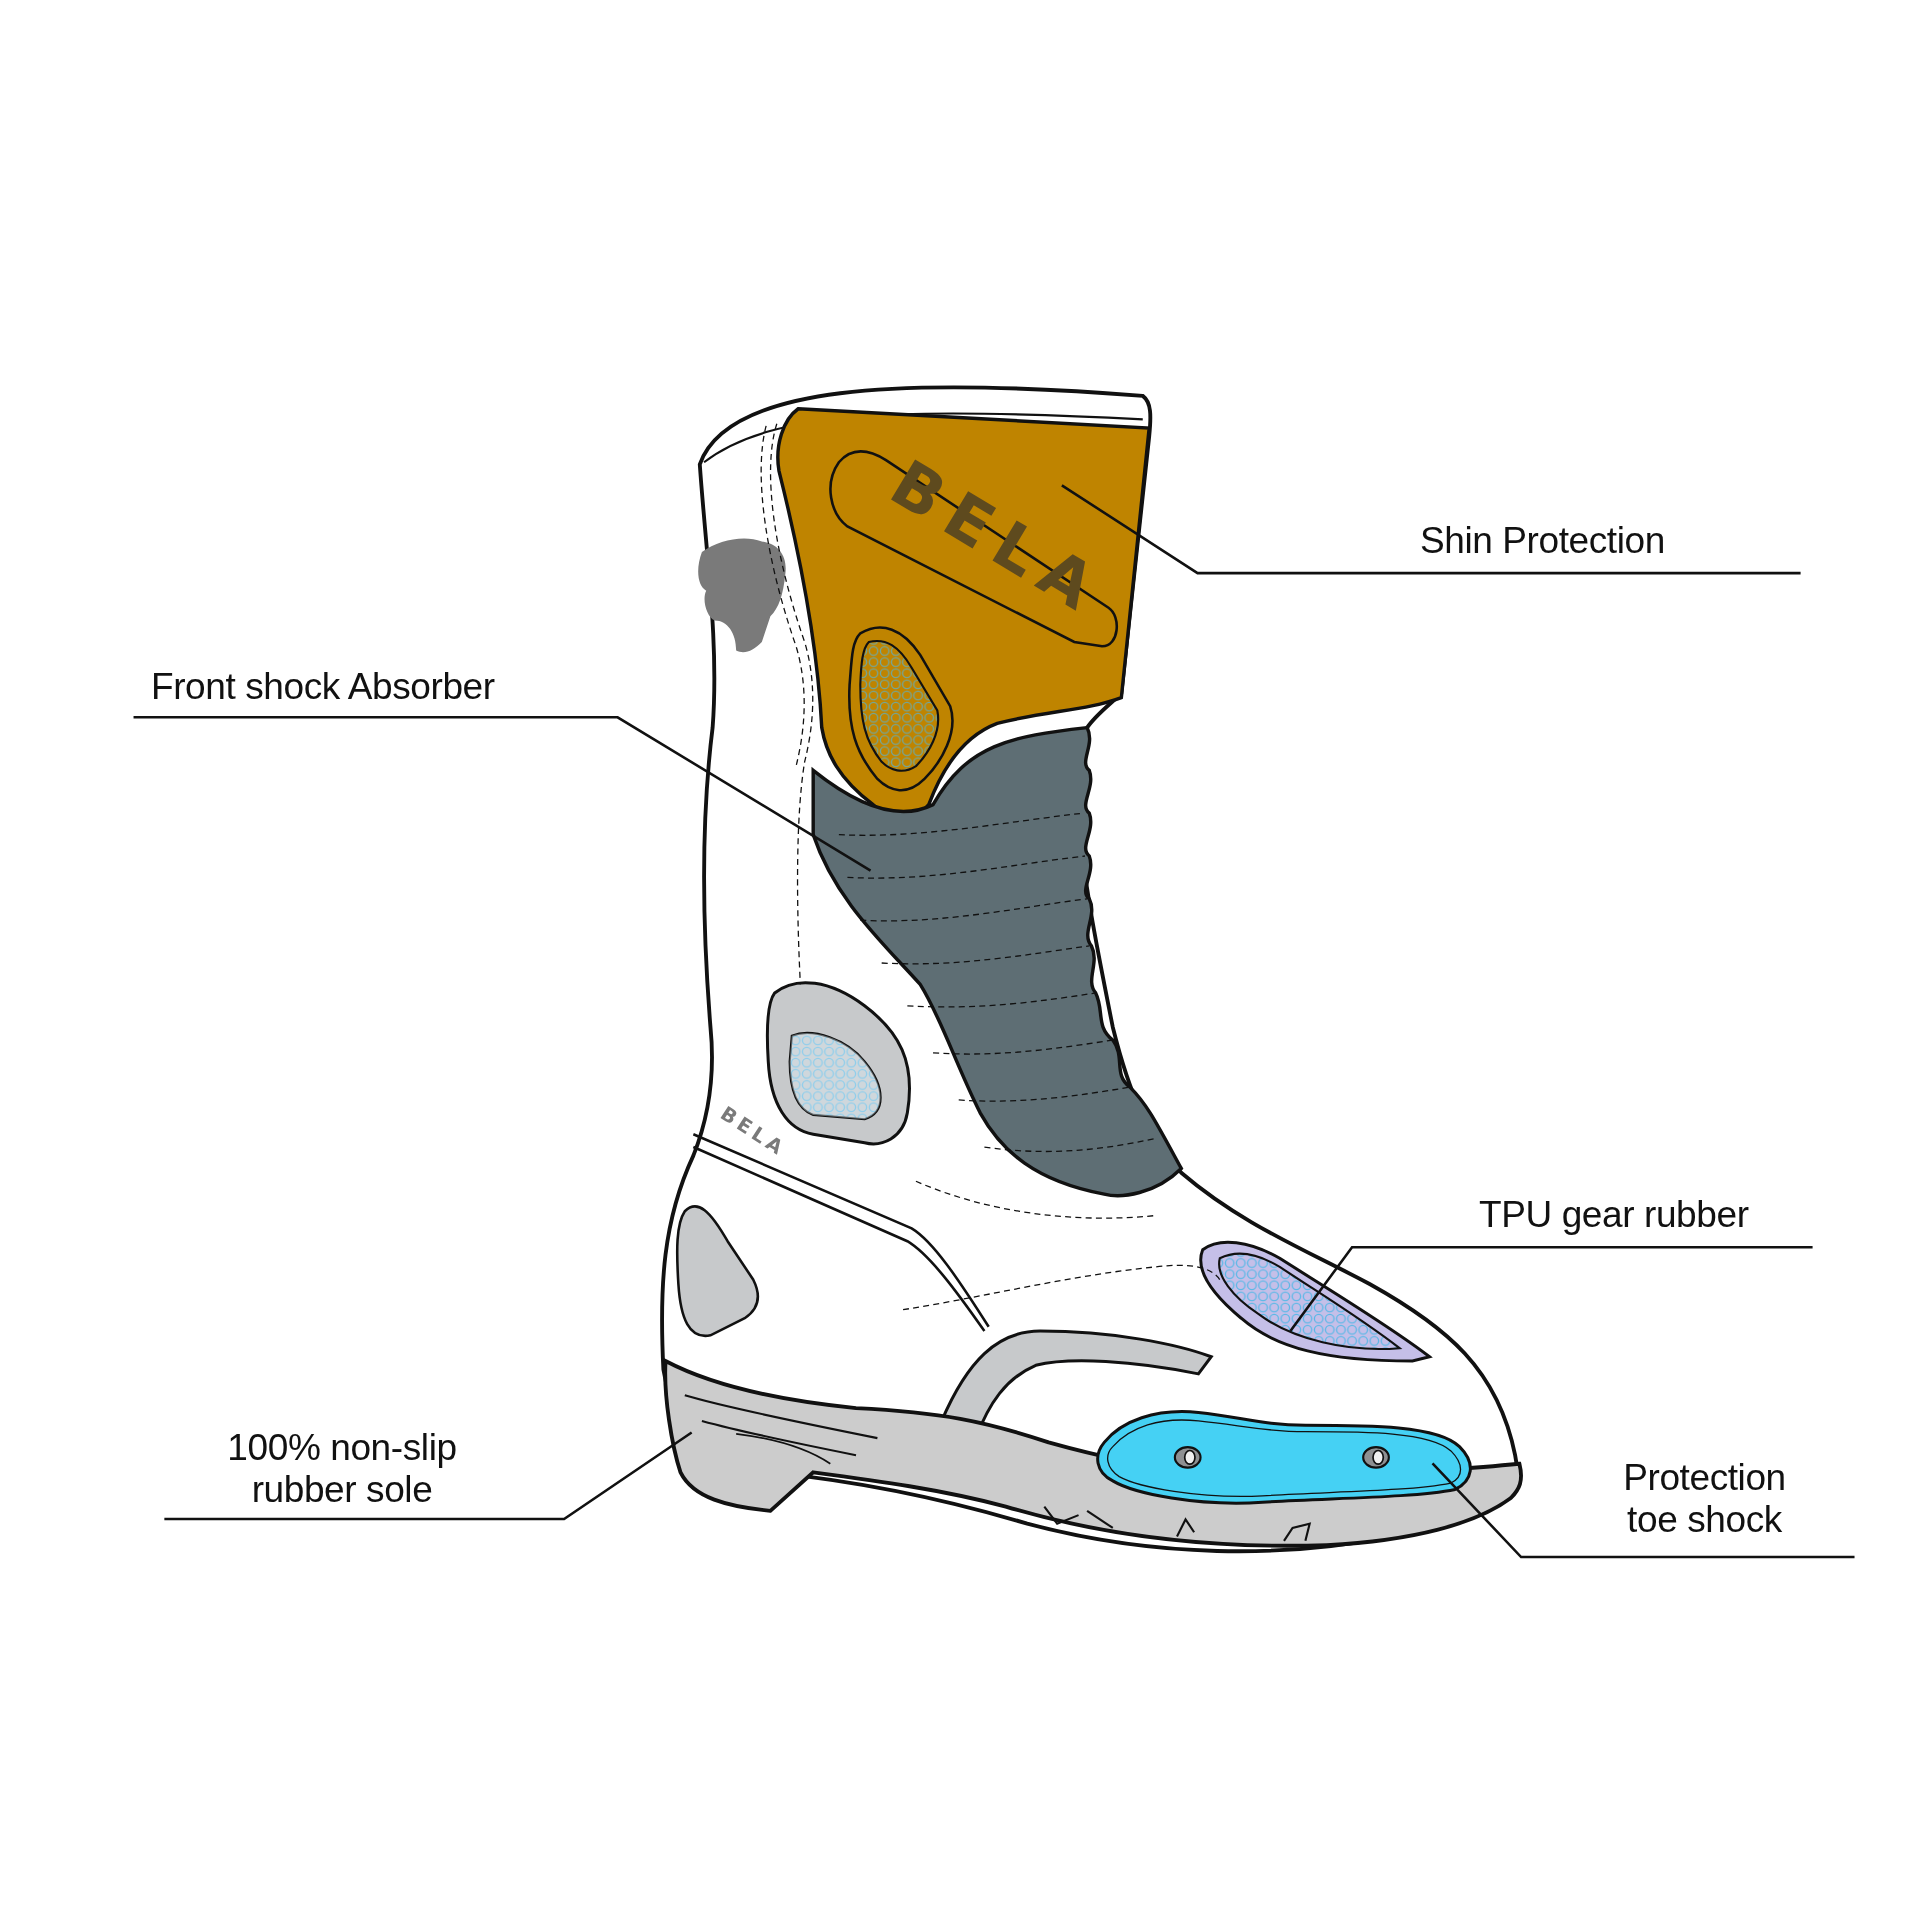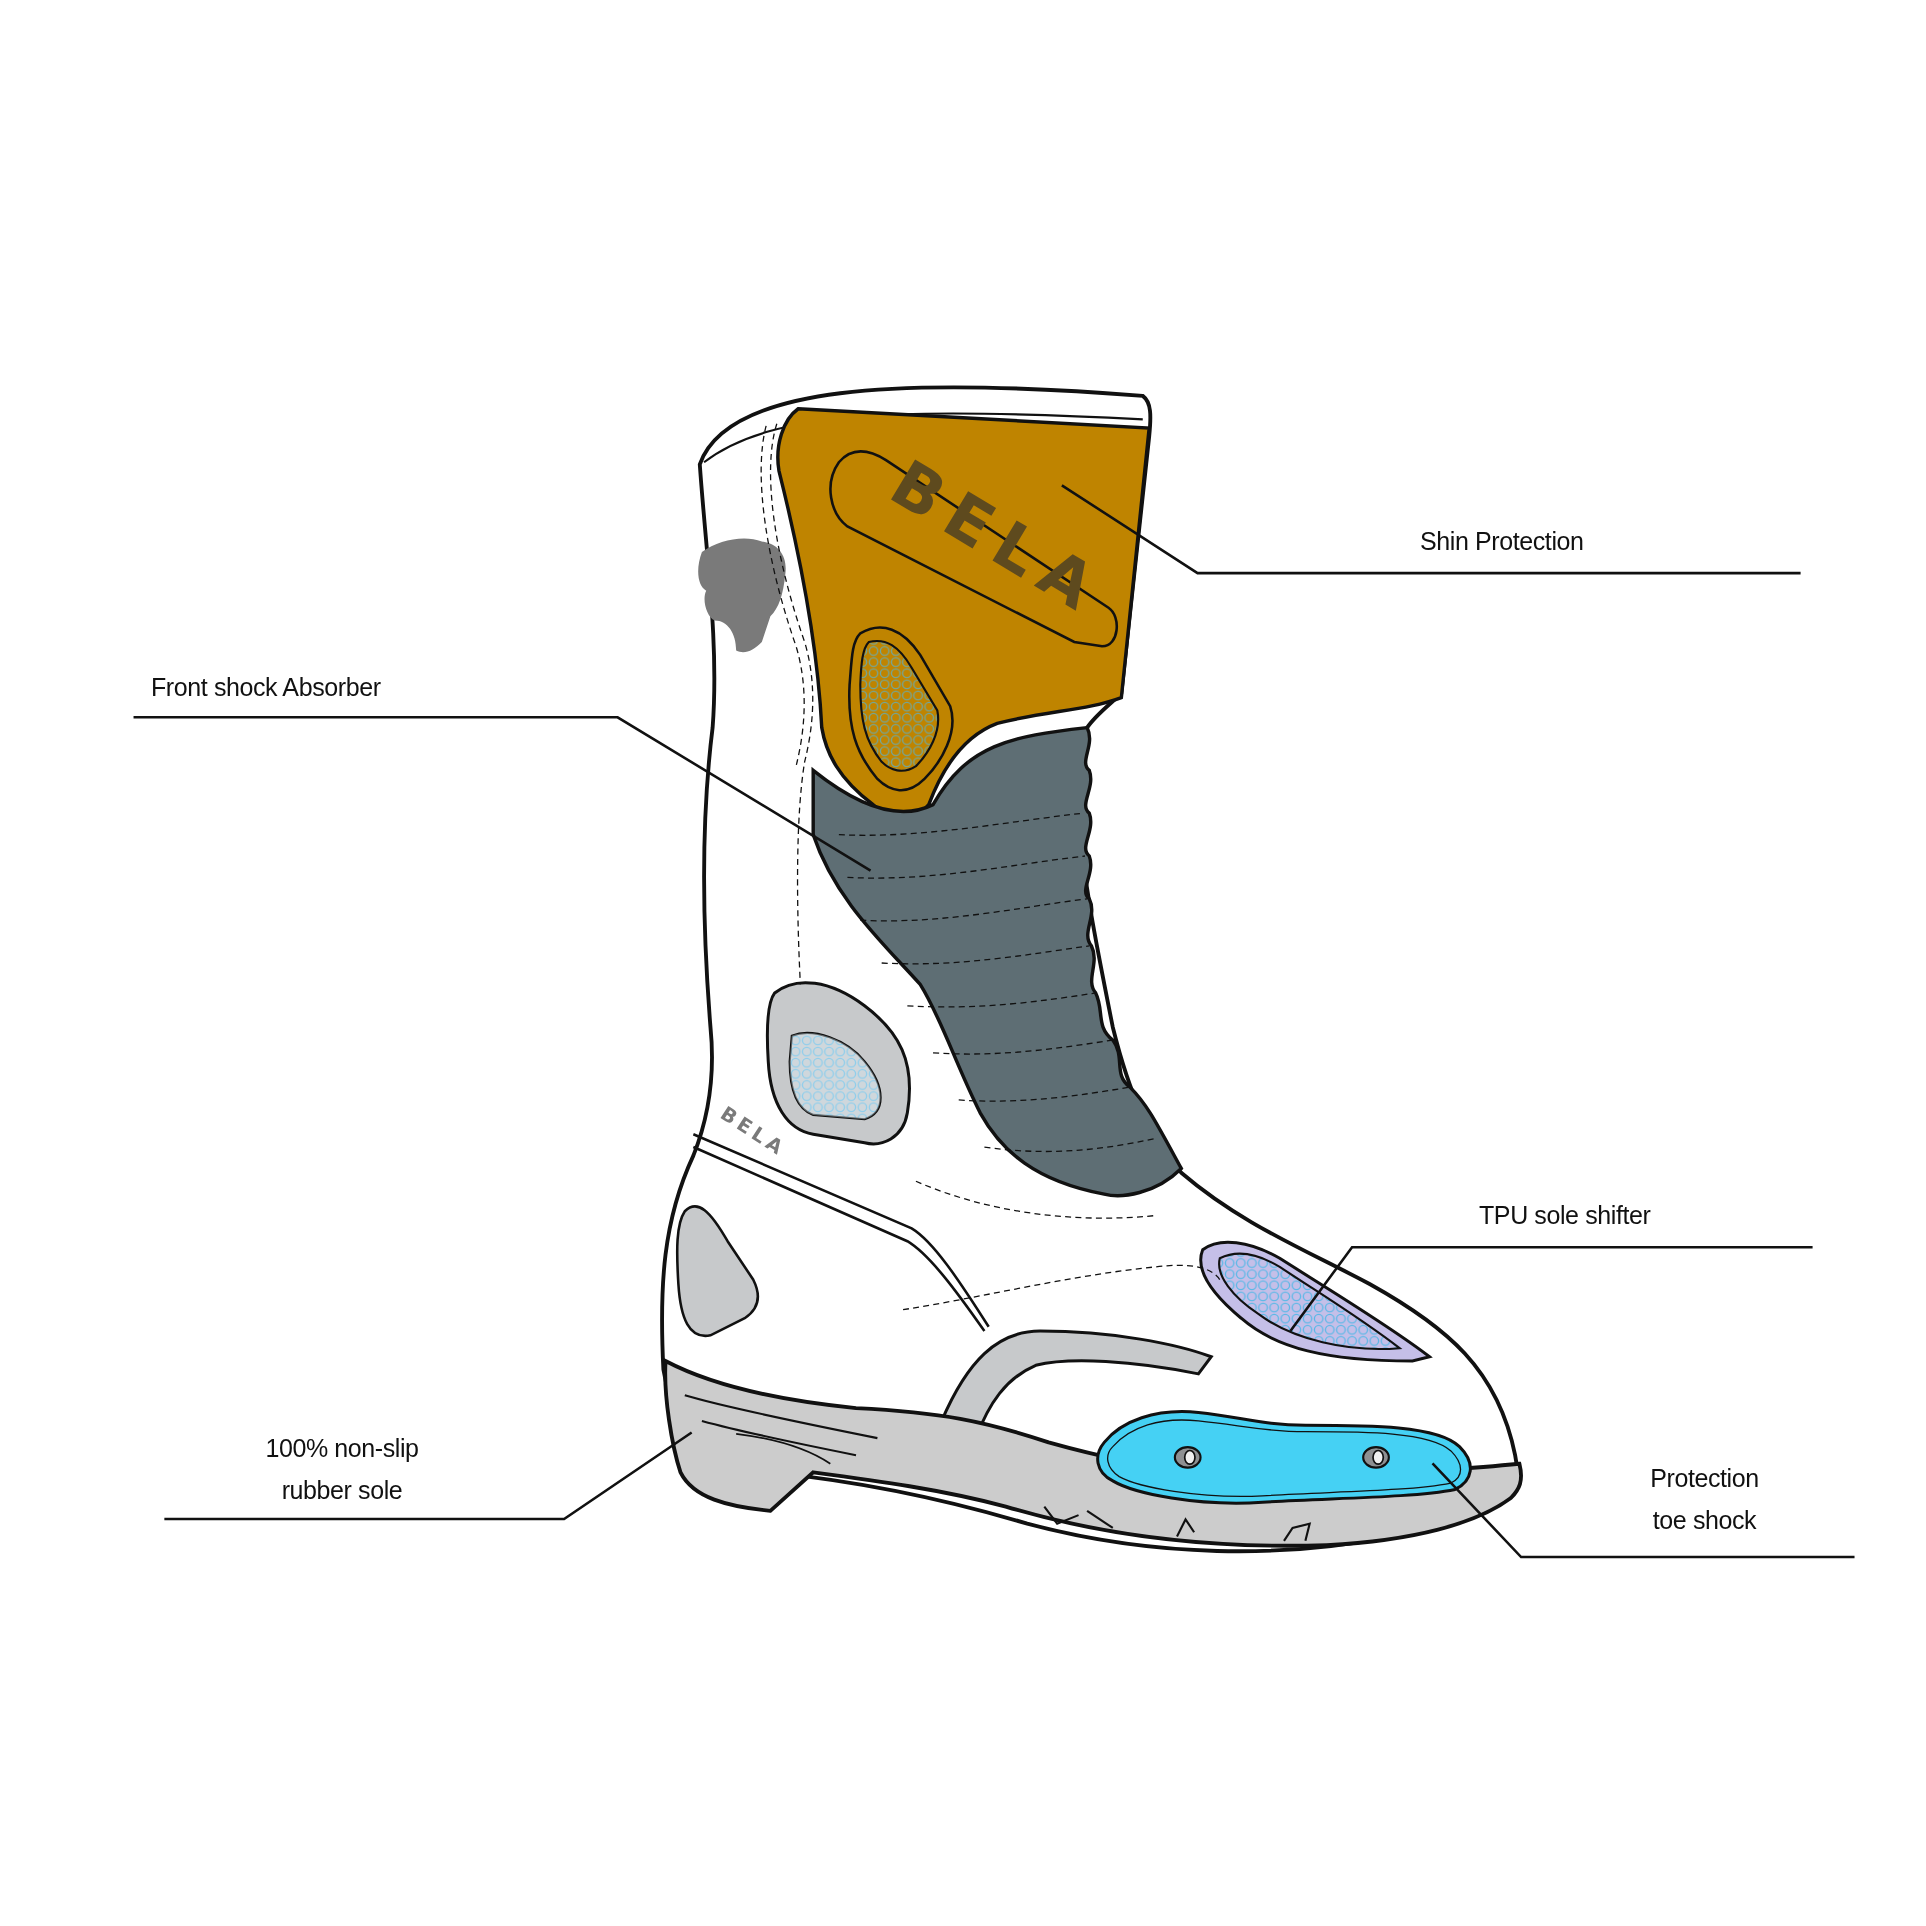--- a/index.html
+++ b/index.html
@@ -1,21 +1,21 @@
 <!DOCTYPE html>
 <html style="font-size:6.8px"><head>
 <meta charset="utf-8">
 <style>
   html, body { margin: 0; padding: 0; background: #ffffff; }
   .canvas { position: relative; width: 1926px; height: 1926px; background: #ffffff; overflow: hidden; }
   svg.art { position: absolute; left: 0; top: 0; }
   .label {
     position: absolute;
     font-family: "Liberation Sans", "DejaVu Sans", sans-serif;
-    font-size: 25px;
+    font-size: 37px;
     line-height: 42px;
     color: #111111;
     white-space: nowrap;
     letter-spacing: -0.4px;
   }
   .label.center { text-align: center; }
 </style>
 </head>
 <body>
 
@@ -124,21 +124,21 @@
 
   <div class="label" style="left:1420px; top:520px;">
     <span>Shin Protection</span>
   </div>
 
   <div class="label" style="left:151px; top:666px;text-align:center;">
     <span>Front shock Absorber</span>
   </div>
 
   <div class="label" style="left:1479px; top:1194px;">
-    <span>TPU sole shifter</span>
+    <span>TPU gear rubber</span>
   </div>
 
   <div class="label center" style="left:205px; top:1427px; width:274px;">
     <div>100% non-slip</div>
     <div>rubber sole</div>
   </div>
 
   <div class="label center" style="left:1576px; top:1457px; width:257px;">
     <div>Protection</div>
     <div>toe shock</div>

